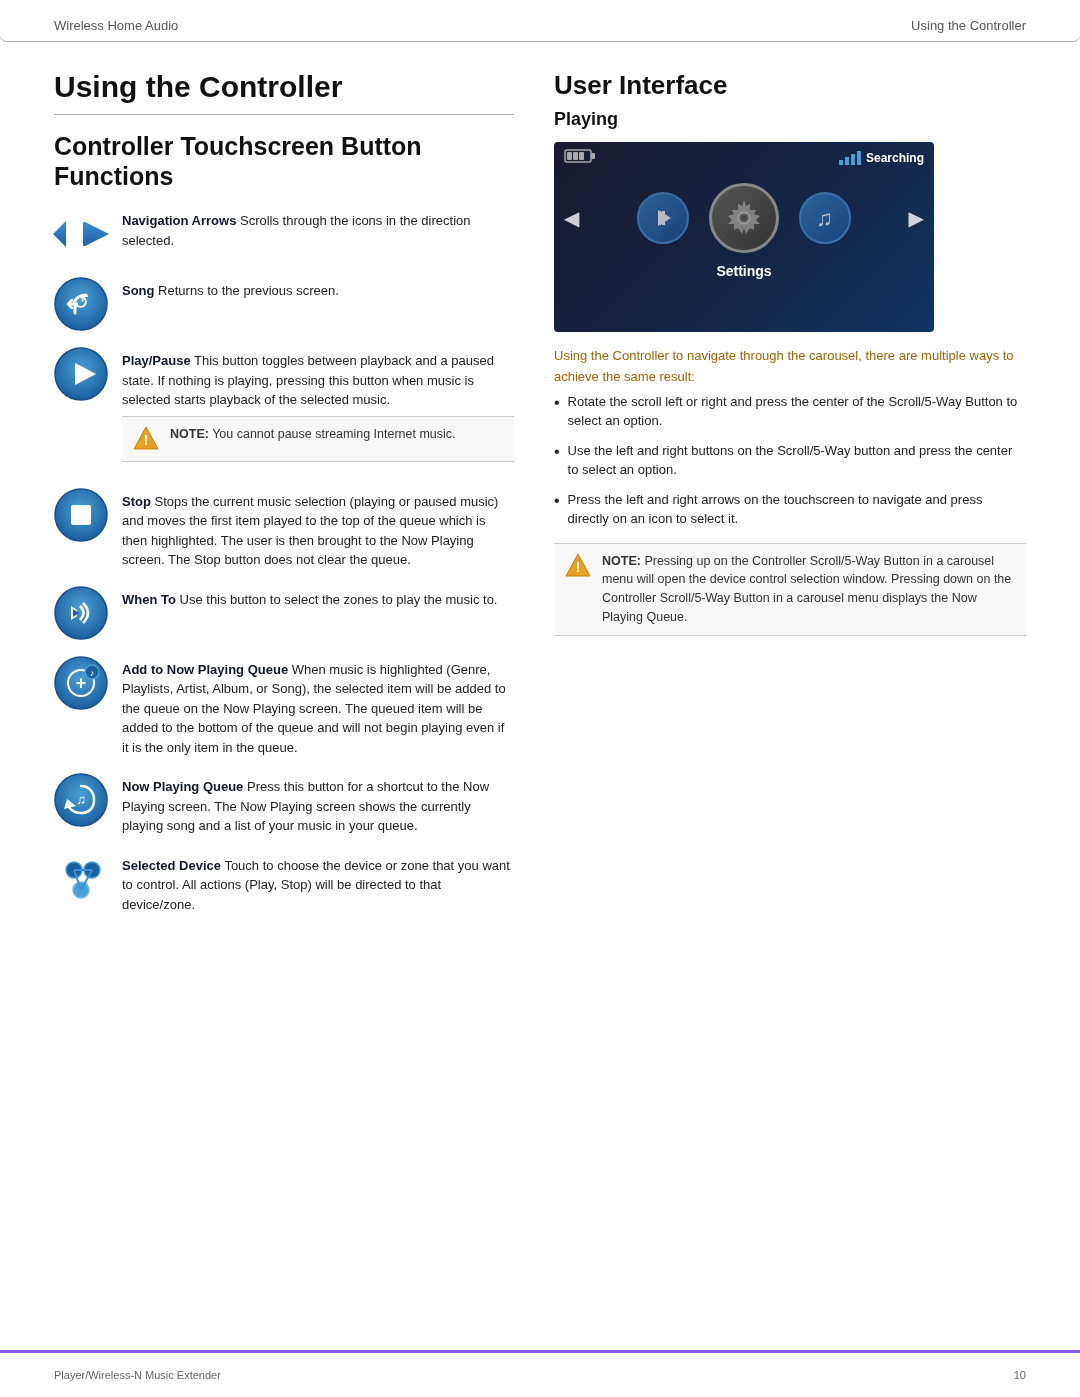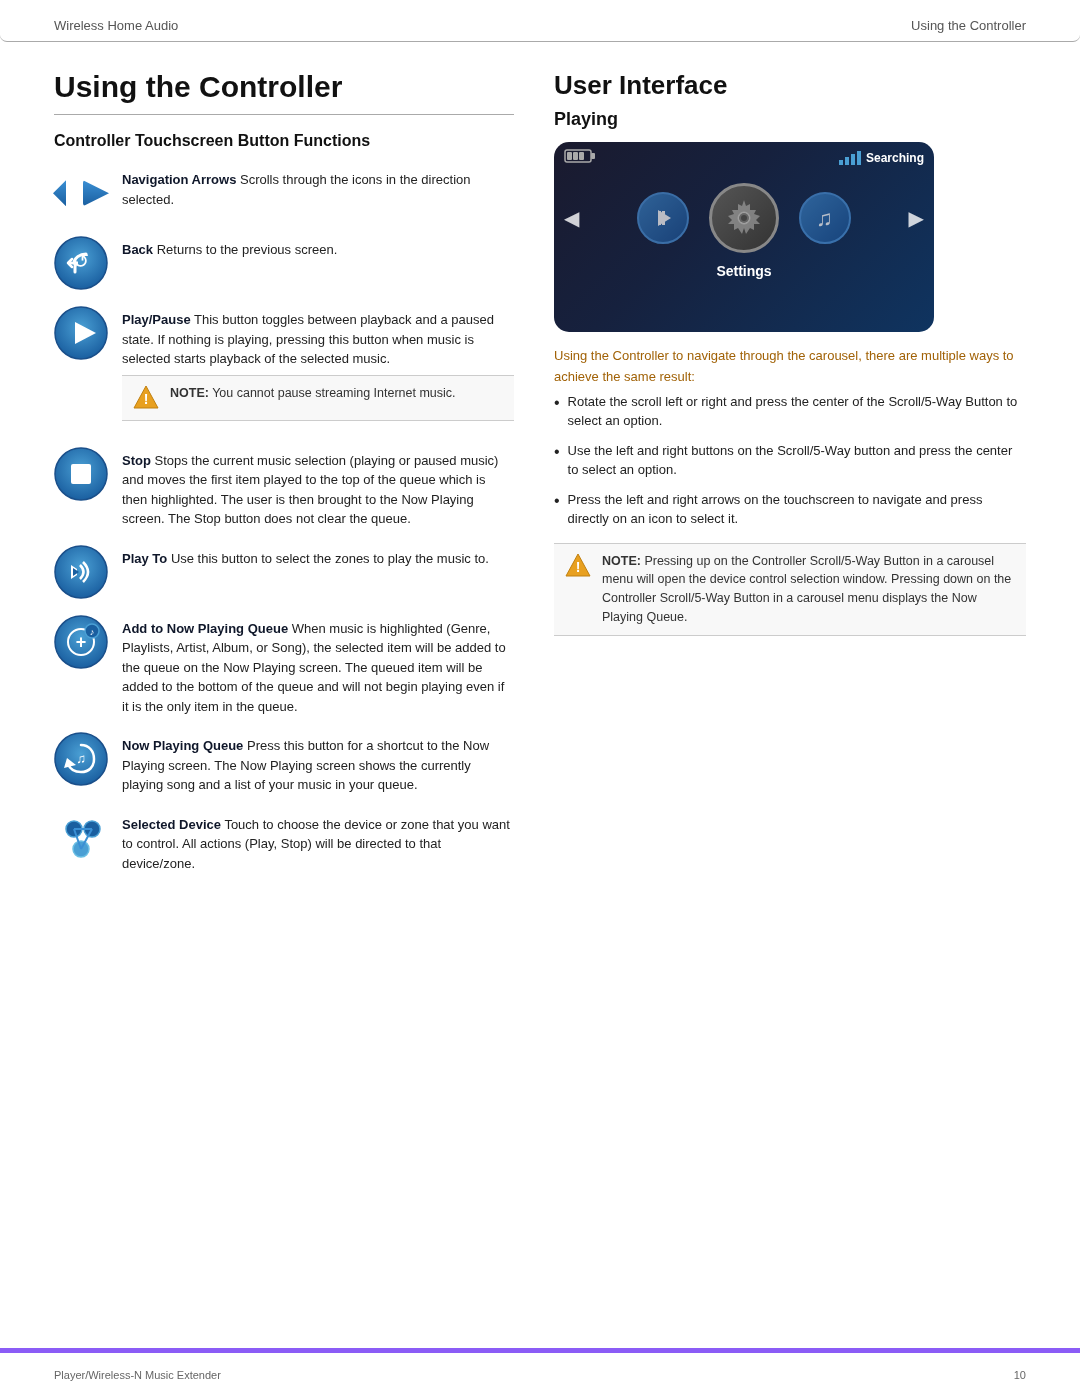--- a/index.html
+++ b/index.html
@@ -56,21 +56,21 @@
       margin-bottom: 10px;
     }
 
     .divider {
       border: none;
       border-top: 1px solid #aaa;
       margin-bottom: 16px;
     }
 
     .section-title {
-      font-size: 16px;
+      font-size: 25px;
       font-weight: bold;
       color: #111;
       margin-bottom: 16px;
       line-height: 1.2;
     }
 
     .button-row {
       display: flex;
       align-items: flex-start;
       margin-bottom: 16px;
@@ -143,21 +143,21 @@
       font-size: 18px;
       font-weight: bold;
       color: #111;
       margin-bottom: 12px;
     }
 
     .carousel-image {
       width: 380px;
       height: 190px;
       background: linear-gradient(135deg, #1a1a2e 0%, #16213e 40%, #0f3460 100%);
-      border-radius: 15px;
+      border-radius: 4px;
       position: relative;
       margin-bottom: 14px;
       overflow: hidden;
     }
 
     .carousel-top-bar {
       display: flex;
       justify-content: space-between;
       align-items: center;
       padding: 6px 10px;
@@ -206,21 +206,21 @@
       gap: 4px;
       align-items: center;
     }
 
     
     .page-footer {
       display: flex;
       justify-content: space-between;
       align-items: center;
       padding: 16px 54px;
-      border-top: 5px solid #8b5cf6;
+      border-top: 3px solid #8b5cf6;
       position: absolute;
       bottom: 0;
       left: 0;
       right: 0;
     }
 
     .footer-left {
       font-size: 11px;
       color: #666;
     }
@@ -280,21 +280,21 @@
           </defs>
           <circle cx="27" cy="27" r="26" fill="url(#bg1)" stroke="#1a4f8a" stroke-width="1.5"></circle>
           <path d="M32 18 C26 18 20 22 20 27 L20 27 L24 27 C22 27 21 29 21 31 L21 36" stroke="#fff" stroke-width="3" fill="none" stroke-linecap="round"></path>
           <path d="M20 27 L14 27 M14 27 L18 23 M14 27 L18 31" stroke="#fff" stroke-width="2.5" fill="none" stroke-linecap="round" stroke-linejoin="round"></path>
 
           <path d="M30 15 Q36 15 36 22 L36 29 L32 29 L32 36 L26 36 L26 29 L22 29 L22 22 Q22 15 30 15 Z" fill="none"></path>
           <text x="27" y="32" text-anchor="middle" font-size="20" fill="white">↺</text>
         </svg>
       </div>
       <div class="btn-text">
-        <span class="btn-label">Back</span><span>  Returns to the previous screen.</span>
+        <span class="btn-label">Song</span><span>  Returns to the previous screen.</span>
       </div>
     </div>
 
     <div class="button-row">
       <div class="btn-icon">
         <svg viewBox="0 0 54 54" xmlns="http://www.w3.org/2000/svg">
           <defs>
             <radialGradient id="bg2" cx="50%" cy="40%" r="60%">
               <stop offset="0%" stop-color="#4a9fd4"></stop>
               <stop offset="100%" stop-color="#1a5fa0"></stop>
@@ -346,21 +346,21 @@
           <circle cx="27" cy="27" r="26" fill="url(#bg4)" stroke="#1a4f8a" stroke-width="1.5"></circle>
 
           <polygon points="17,20 17,34 23,30 23,24" fill="white"></polygon>
           <path d="M26 20 Q33 27 26 34" stroke="white" stroke-width="2.5" fill="none"></path>
           <path d="M29 17 Q39 27 29 37" stroke="white" stroke-width="2.5" fill="none"></path>
 
           <polygon points="19,23 19,31 25,27" fill="#1a5fa0"></polygon>
         </svg>
       </div>
       <div class="btn-text">
-        <span class="btn-label">Play To</span><span>  Use this button to select the zones to play the music to.</span>
+        <span class="btn-label">When To</span><span>  Use this button to select the zones to play the music to.</span>
       </div>
     </div>
 
     <div class="button-row">
       <div class="btn-icon">
         <svg viewBox="0 0 54 54" xmlns="http://www.w3.org/2000/svg">
           <defs>
             <radialGradient id="bg5" cx="50%" cy="40%" r="60%">
               <stop offset="0%" stop-color="#4a9fd4"></stop>
               <stop offset="100%" stop-color="#1a5fa0"></stop>

